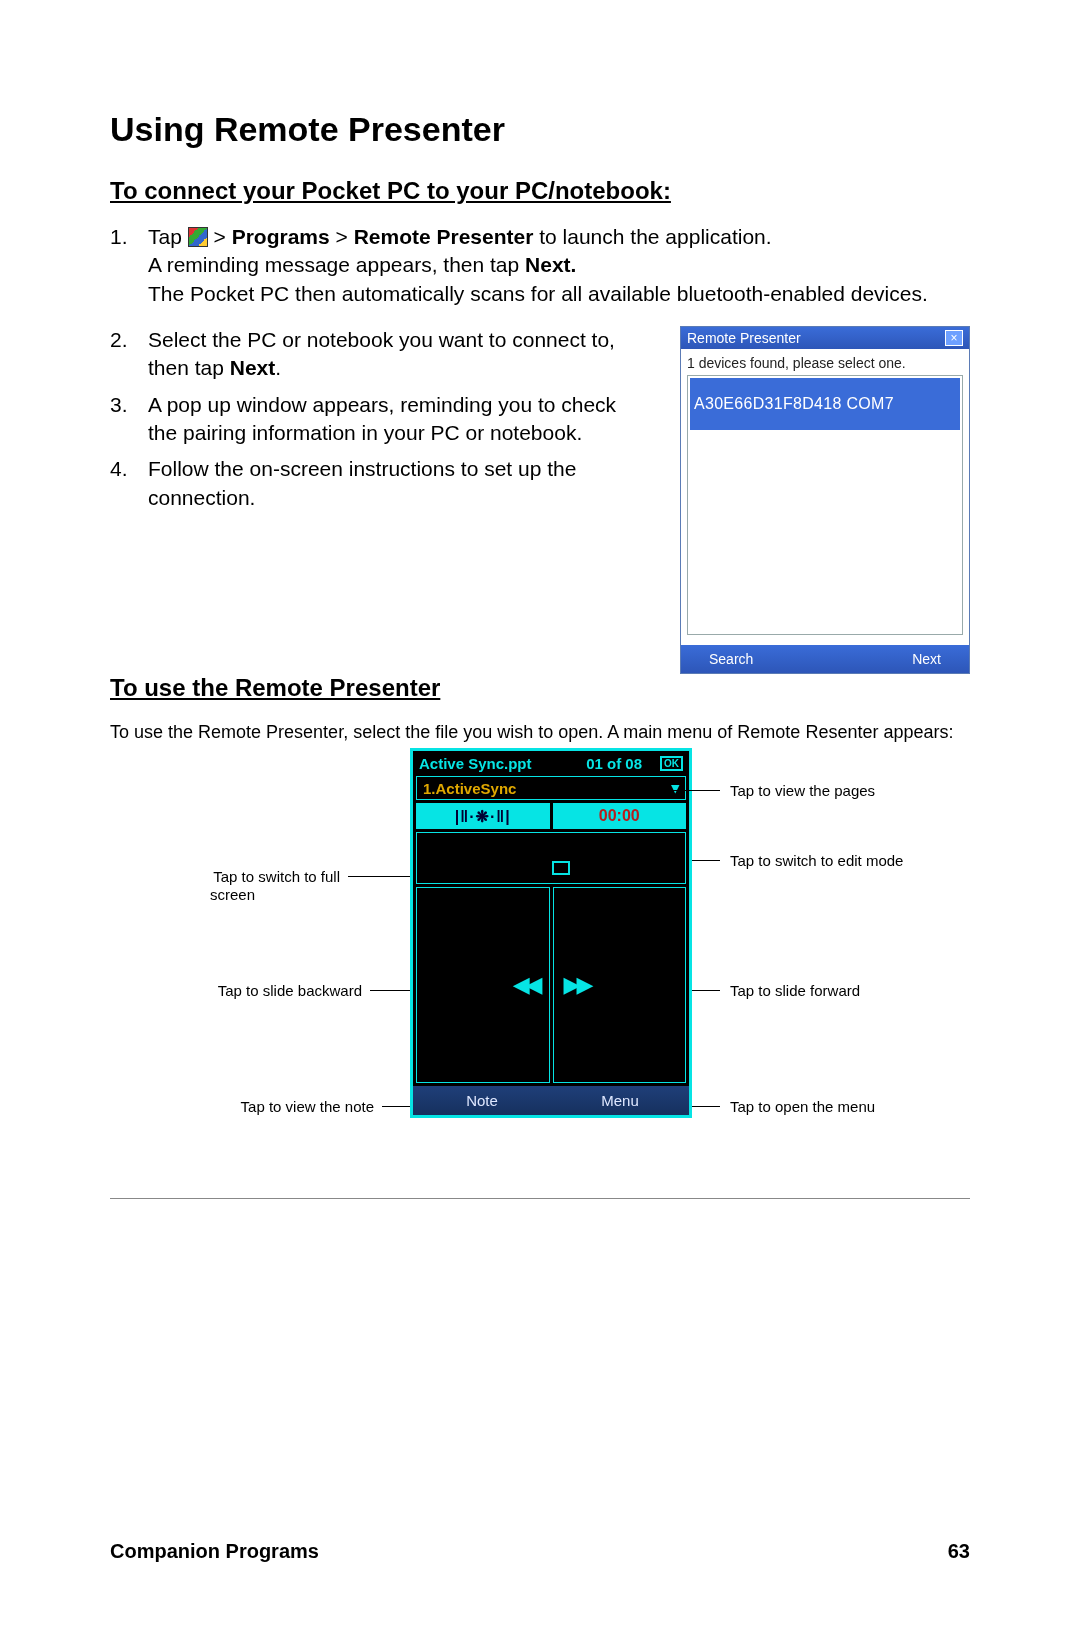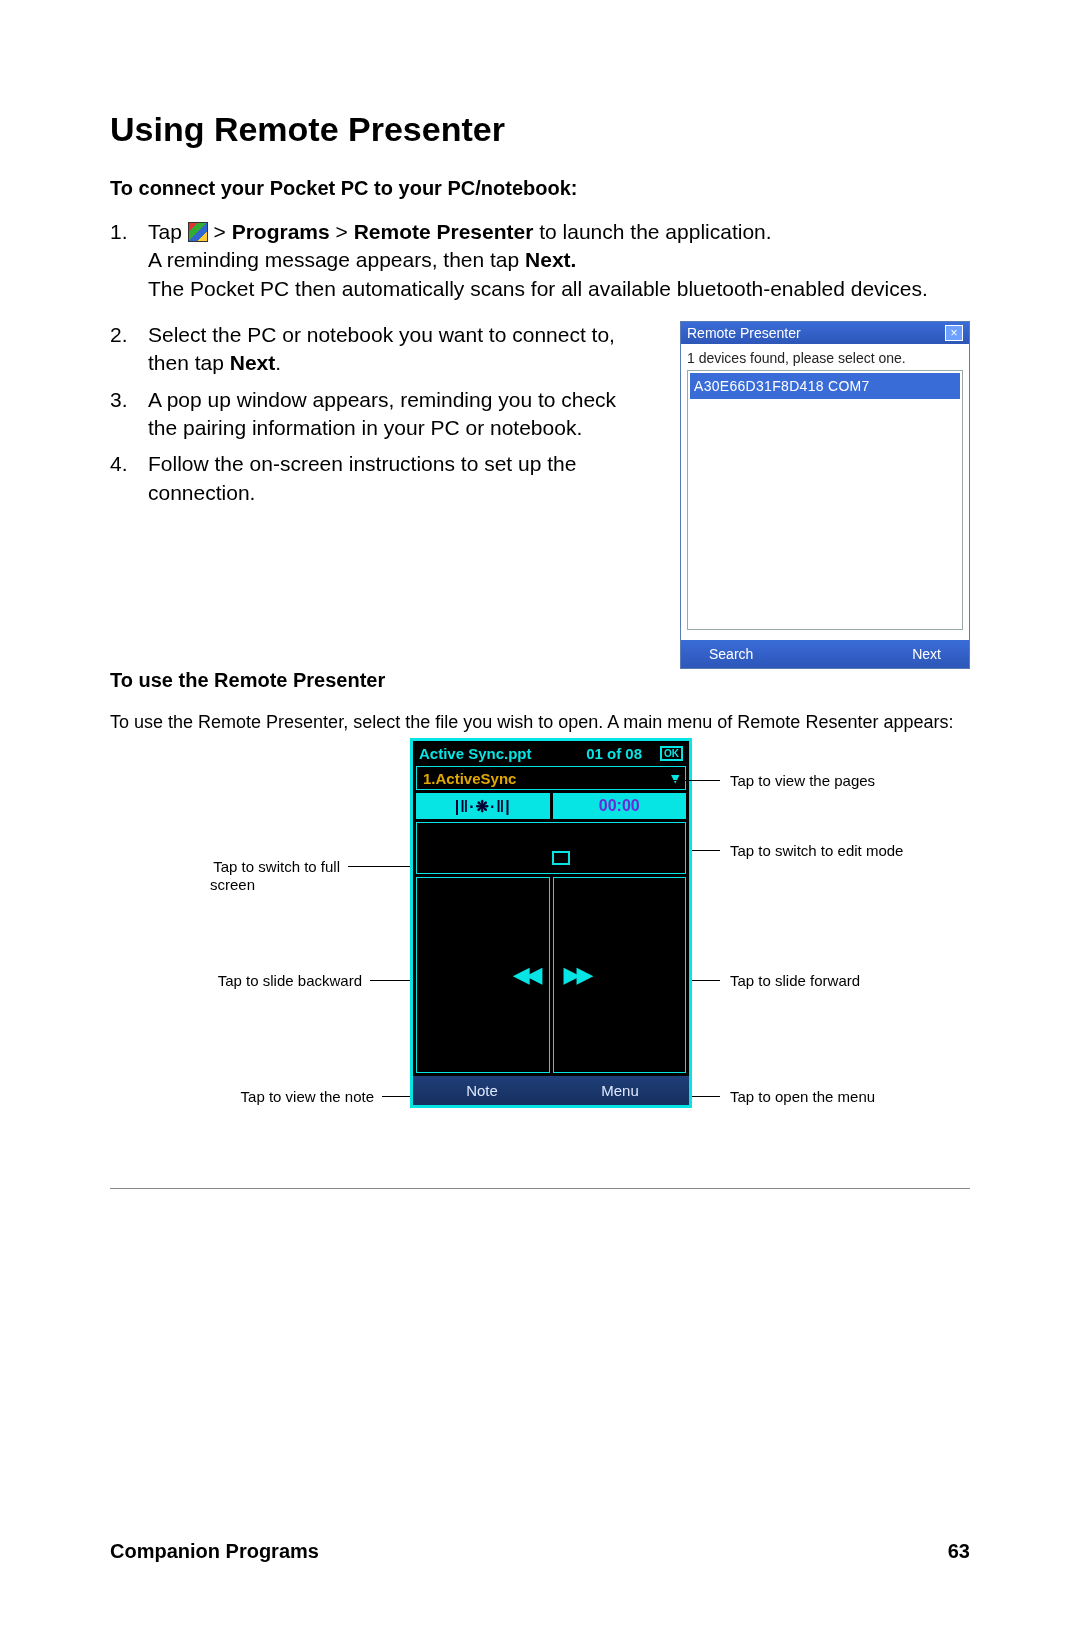--- a/index.html
+++ b/index.html
@@ -1,20 +1,20 @@
 <!DOCTYPE html>
 <html><head>
 <meta charset="utf-8">
 <style>
   * { box-sizing: border-box; margin: 0; padding: 0; }
   html, body { width: 1080px; height: 1627px; background: #fff; font-family: Arial, Helvetica, sans-serif; color: #000; }
   .page { padding: 110px 110px 60px 110px; position: relative; height: 100%; }
 
   h1.title { font-size: 34px; font-weight: bold; margin-bottom: 28px; }
-  h2.sub { font-size: 20px; font-weight: bold; margin-bottom: 18px; }
+  h2.sub { font-size: 24px; font-weight: bold; margin-bottom: 18px; text-decoration: underline; }
 
   ol.steps { list-style: none; counter-reset: step; font-size: 21px; line-height: 1.35; }
   ol.steps > li { position: relative; padding-left: 38px; margin-bottom: 8px; }
   ol.steps > li::before { counter-increment: step; content: counter(step) "."; position: absolute; left: 0; }
   ol.steps .bold { font-weight: bold; }
 
   .win-icon { display: inline-block; width: 20px; height: 20px; vertical-align: -3px;
               background: linear-gradient(135deg,#d33 0 25%,#3a3 25% 50%,#36c 50% 75%,#fc3 75% 100%);
               border: 1px solid #333; }
 
@@ -24,39 +24,39 @@
   
   .shot1 { width: 290px; border: 1px solid #5b7bb5; background: #fff; font-size: 14px; }
   .shot1 .titlebar { background: linear-gradient(#3a6cd8,#2d56b8); color: #fff; display: flex;
                      justify-content: space-between; align-items: center; padding: 3px 6px; font-size: 14px; }
   .shot1 .titlebar .close { width: 18px; height: 16px; background: #6ea0ff; color: #fff;
                             display: flex; align-items: center; justify-content: center; font-size: 12px;
                             border: 1px solid #fff; }
   .shot1 .body { padding: 6px 6px 0 6px; }
   .shot1 .hint { color: #222; font-size: 14px; margin-bottom: 4px; }
   .shot1 .listbox { border: 1px solid #9aa; height: 260px; background: #fff; padding: 2px; }
-  .shot1 .listitem { background: #3a6cd8; color: #fff; font-size: 14px; padding: 5px 4px; letter-spacing: .3px; }
+  .shot1 .listitem { background: #3a6cd8; color: #fff; font-size: 16px; padding: 17px 4px; letter-spacing: .3px; }
   .shot1 .bottombar { background: linear-gradient(#3a6cd8,#2d56b8); color: #fff; display: flex;
                       justify-content: space-between; padding: 6px 28px; font-size: 14px; margin-top: 10px; }
 
   
   .fig2-wrap { position: relative; width: 100%; height: 430px; margin-top: 4px; }
   .shot2 { position: absolute; left: 300px; top: 0; width: 282px; border: 3px solid #06e4e4; background: #000;
            font-family: Verdana, Arial, sans-serif; }
   .shot2 .top { display: flex; align-items: center; justify-content: space-between; background: #000;
                 color: #06e4e4; padding: 4px 6px; font-weight: bold; font-size: 15px; }
   .shot2 .top .ok { border: 2px solid #06e4e4; color: #06e4e4; font-size: 10px; padding: 0 2px; font-weight: bold; }
   .shot2 .drop { display: flex; align-items: center; justify-content: space-between; border: 1px solid #06e4e4;
                  margin: 0 3px 3px 3px; color: #e0a800; font-weight: bold; font-size: 15px; padding: 2px 6px; }
   .shot2 .drop .arrow { color: #06e4e4; }
   .shot2 .bars { display: flex; margin: 0 3px 3px 3px; gap: 3px; }
   .shot2 .bars .left { flex: 1; background: #06e4e4; display: flex; align-items: center; justify-content: center;
                         height: 26px; color: #003; font-weight: bold; letter-spacing: 1px; }
   .shot2 .bars .right { flex: 1; background: #06e4e4; display: flex; align-items: center; justify-content: center;
-                         height: 26px; color: #6d28d9; font-weight: bold; }
+                         height: 26px; color: #b91c1c; font-weight: bold; }
   .shot2 .editzone { margin: 0 3px 3px 3px; height: 52px; border: 1px solid #06e4e4; position: relative; }
   .shot2 .editzone .sq { position: absolute; right: 115px; top: 28px; width: 18px; height: 14px;
                           border: 2px solid #06e4e4; }
   .shot2 .slides { display: flex; margin: 0 3px 3px 3px; gap: 3px; }
   .shot2 .slide { flex: 1; height: 196px; border: 1px solid #06e4e4; display: flex; align-items: center;
                    justify-content: center; position: relative; }
   .shot2 .slide.left  { justify-content: flex-end;  padding-right: 10px; }
   .shot2 .slide.right { justify-content: flex-start; padding-left: 10px; }
   .shot2 .nav { color: #06e4e4; font-size: 22px; letter-spacing: -4px; }
   .shot2 .bottom { display: flex; background: linear-gradient(#1f3f79,#16305e); color: #dfe8ff; }

